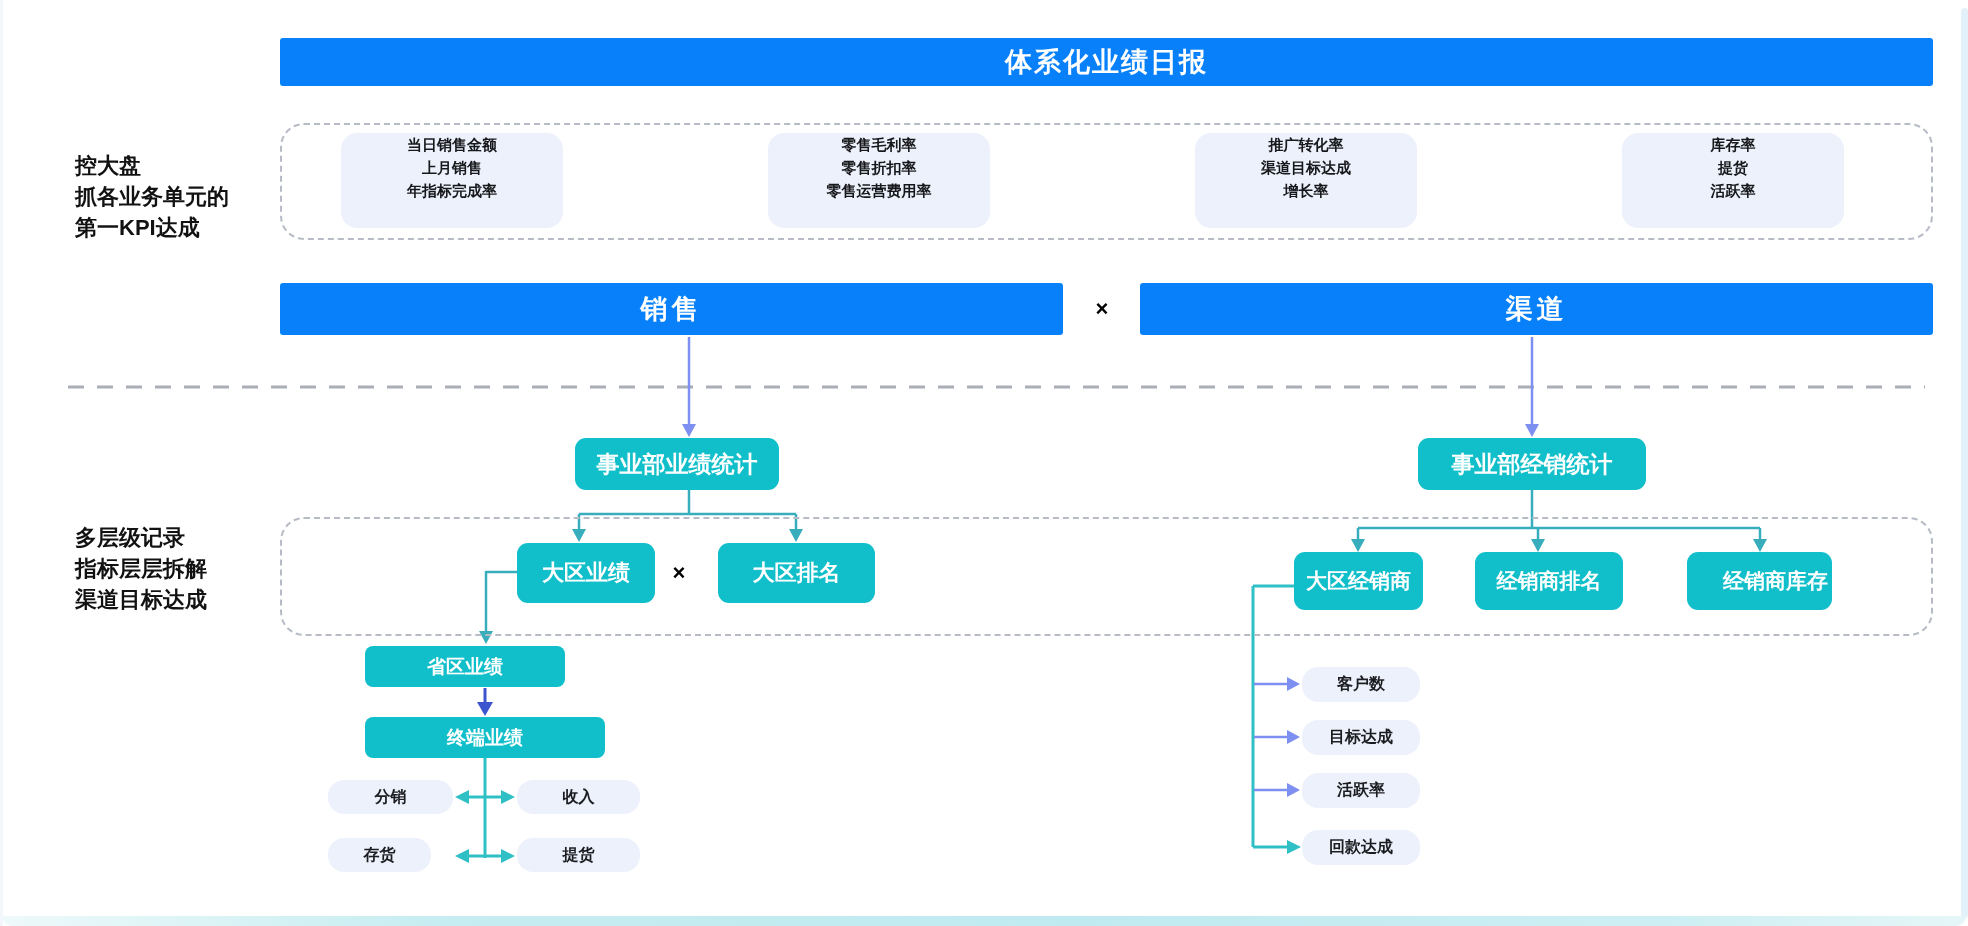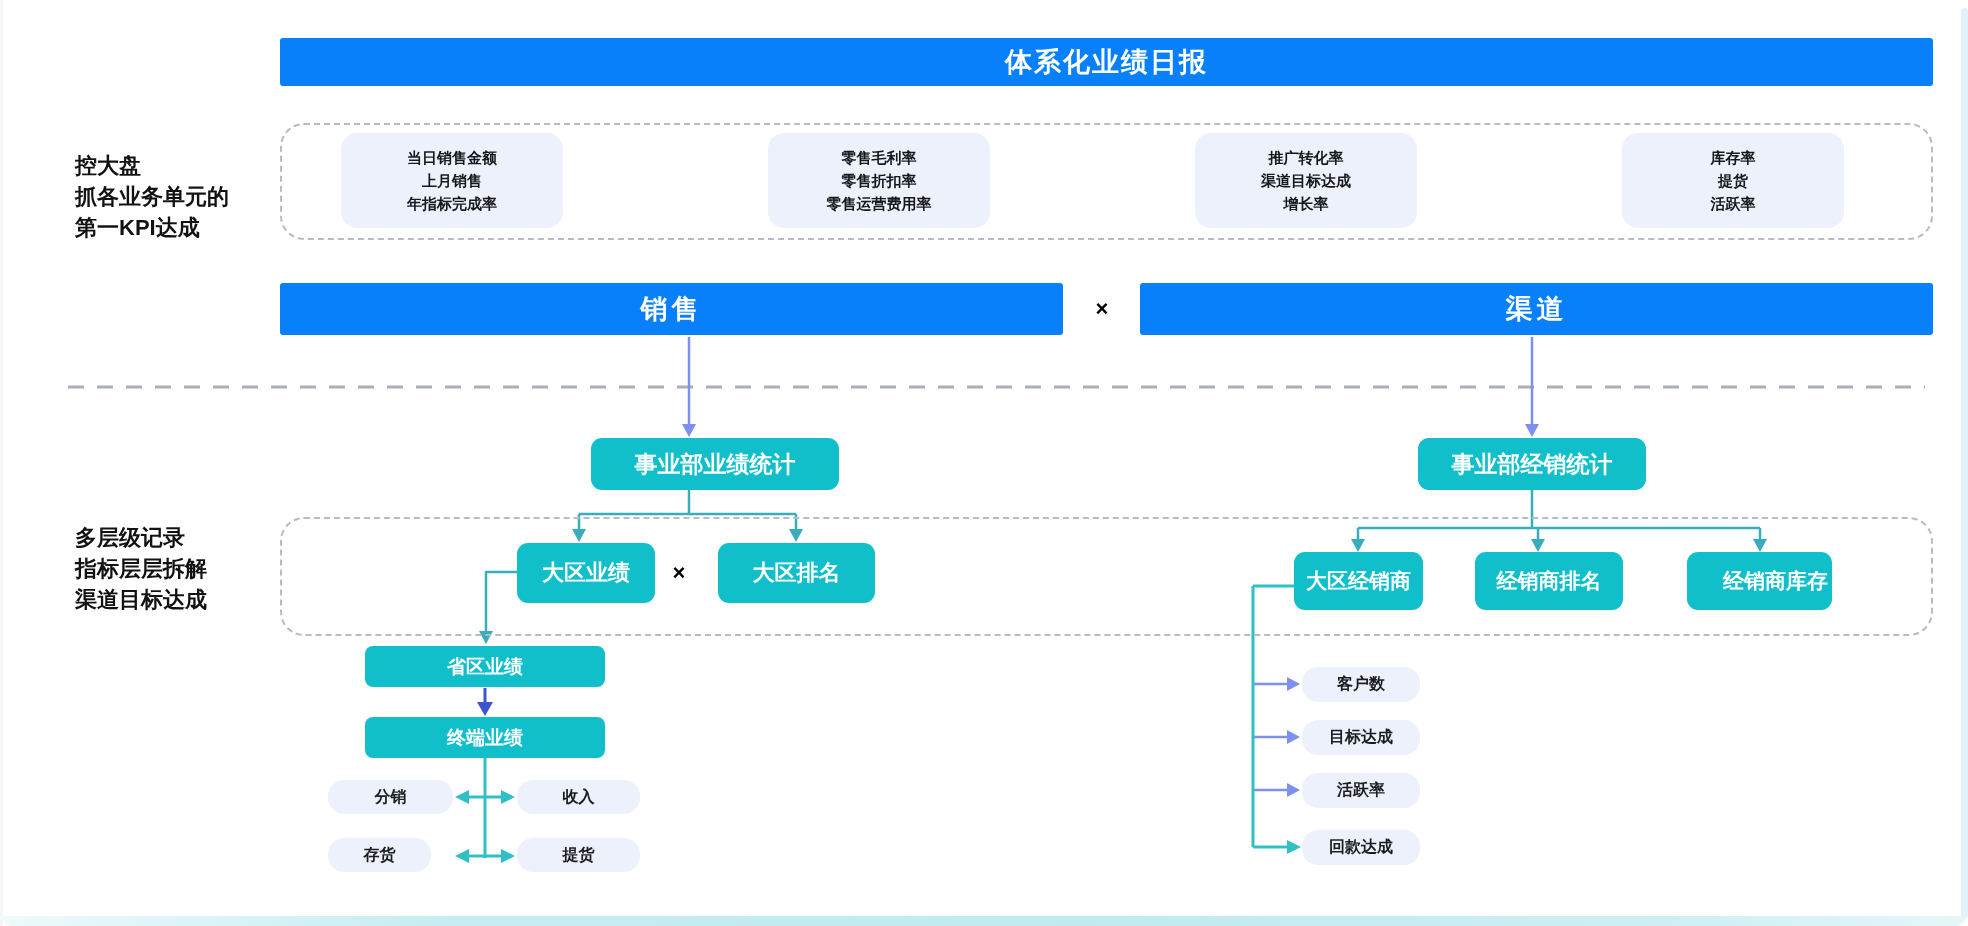--- a/index.html
+++ b/index.html
@@ -22,33 +22,33 @@
   
   .dashed-rect{border:2px dashed var(--dashed-border);border-radius:24px;background:transparent;}
   .dashed-1{left:280px;top:123px;width:1653px;height:117px;}
   .dashed-2{left:280px;top:517px;width:1653px;height:119px;}
   
   .note{color:#121212;font-weight:700;font-size:22px;line-height:31px;white-space:nowrap;}
   .note-top{left:75px;top:150px;}
   .note-bottom{left:75px;top:522px;}
   
   .kpi{top:133px;width:222px;height:95px;background:var(--light-box);border-radius:16px;
-    display:flex;flex-direction:column;align-items:center;justify-content:center;
+    display:flex;flex-direction:column;align-items:center;justify-content:flex-start;
     color:#17181b;font-weight:700;font-size:15px;line-height:23px;text-align:center;}
   
   .node{background:var(--node-teal);color:#fff;font-weight:700;border-radius:11px;
     display:flex;align-items:center;justify-content:center;white-space:nowrap;}
-  .n-root-sales{left:575px;top:438px;width:248px;height:52px;font-size:23px;margin-left:16px;}
+  .n-root-sales{left:575px;top:438px;width:204px;height:52px;font-size:23px;}
   .n-root-channel{left:1418px;top:438px;width:228px;height:52px;font-size:23px;}
   .n-region-perf{left:517px;top:543px;width:138px;height:60px;font-size:22px;}
   .n-region-rank{left:718px;top:543px;width:157px;height:60px;font-size:22px;}
   .n-dealer-region{left:1294px;top:552px;width:129px;height:58px;font-size:21px;}
   .n-dealer-rank{left:1475px;top:552px;width:148px;height:58px;font-size:21px;}
   .n-dealer-stock{left:1687px;top:552px;width:145px;height:58px;font-size:21px;padding-left:32px;}
-  .n-province{left:365px;top:646px;width:240px;height:41px;font-size:19px;border-radius:8px;}
+  .n-province{left:365px;top:646px;width:200px;height:41px;font-size:19px;border-radius:8px;}
   .n-terminal{left:365px;top:717px;width:240px;height:41px;font-size:19px;border-radius:8px;}
   
   .leaf{background:var(--light-box);border-radius:16px;color:#1c1d21;font-weight:600;font-size:16px;
     display:flex;align-items:center;justify-content:center;white-space:nowrap;}
   .l-fenxiao{left:328px;top:780px;width:125px;height:34px;}
   .l-shouru{left:517px;top:780px;width:123px;height:34px;text-align:center;}
   .l-cunhuo{left:328px;top:838px;width:103px;height:34px;}
   .l-tihuo{left:517px;top:838px;width:123px;height:34px;}
   .l-m0{left:1302px;top:667px;width:118px;height:35px;}
   .l-m1{left:1302px;top:720px;width:118px;height:35px;}

